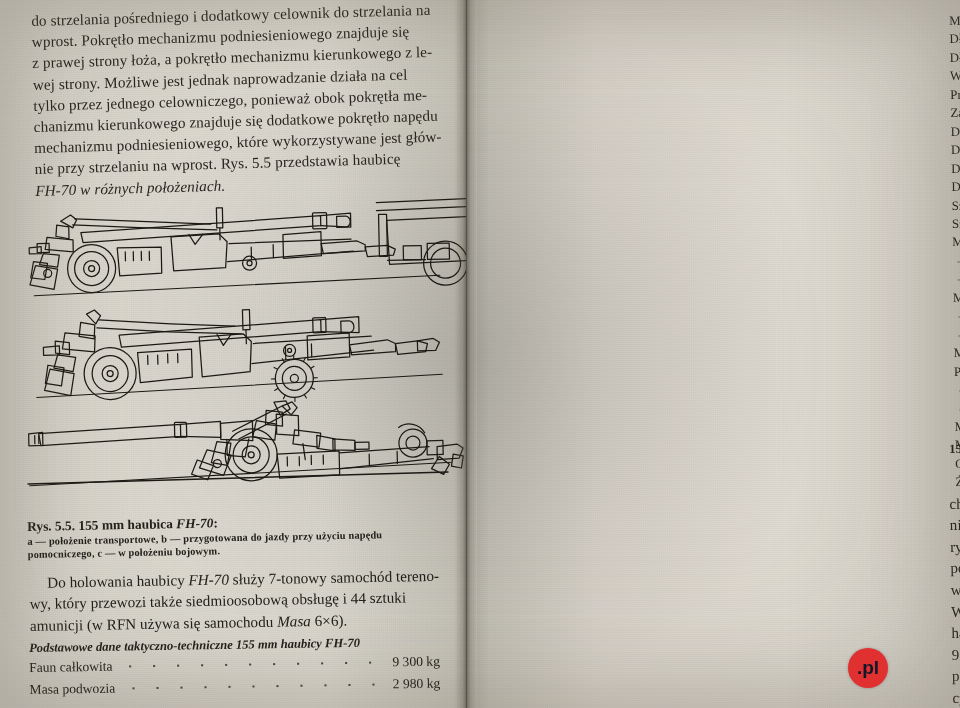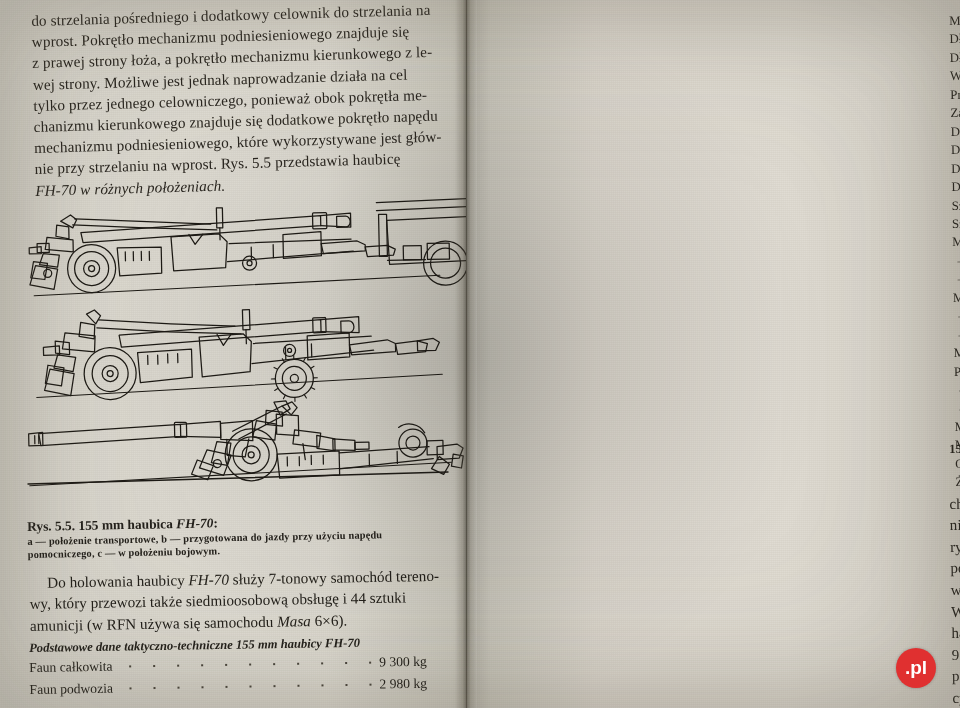--- a/index.html
+++ b/index.html
@@ -70,21 +70,21 @@
   .spec-list{position:absolute;}
   .srow{display:flex;align-items:baseline;width:100%;}
   .slabel{white-space:nowrap;}
   .sdots{
     flex:1 1 auto;margin:0 4px 0 6px;position:relative;top:-2px;
     border-bottom:0;
     background-image:radial-gradient(circle, #4a453c 0.9px, rgba(0,0,0,0) 1.2px);
     background-size:24px 4px;background-position:left bottom;background-repeat:repeat-x;
     height:4px;
   }
-  .sval{white-space:nowrap;text-align:left;font-family:Liberation Serif, serif;}
+  .sval{white-space:nowrap;text-align:center;font-family:Liberation Serif, serif;}
 
   
   .lspecs{left:29px;top:657px;width:424px;font-size:13.6px;line-height:21.5px;}
   .lspecs .sval{min-width:74px;}
 
   
   .rspecs{left:479px;top:12px;width:455px;font-size:12.9px;line-height:18.45px;}
   .rspecs .sub{padding-left:5px;}
 
   
@@ -103,24 +103,24 @@
 
   
   #wm{
     position:absolute;left:658px;top:650px;pointer-events:none;
     font-family:"Liberation Sans", sans-serif;
     font-weight:bold;font-size:41px;letter-spacing:-1.5px;
     color:rgba(255,255,255,0.80);
     text-shadow:0 1px 0 rgba(120,114,100,.35), 0 0 2px rgba(255,255,255,.5);
   }
   #wm-dot{
-    position:absolute;left:896px;top:648px;width:40px;height:40px;border-radius:50%;
+    position:absolute;left:848px;top:648px;width:40px;height:40px;border-radius:50%;
     background:#e03030;pointer-events:none;
     display:flex;align-items:center;justify-content:center;
-    font-family:"Liberation Sans", sans-serif;font-weight:bold;font-size:19px;color:#ffffff;
+    font-family:"Liberation Sans", sans-serif;font-weight:bold;font-size:19px;color:#0f172a;
     box-shadow:0 0 3px rgba(0,0,0,.25);
   }
 </style>
 </head>
 <body>
 
 <div id="page">
 
   <div class="col lcol">
 
@@ -337,21 +337,21 @@
 
     <div class="specs-head" style="transform:rotate(-0.9deg);transform-origin:left top;">Podstawowe dane taktyczno-techniczne 155 mm haubicy FH-70</div>
 
     <div class="spec-list lspecs" style="transform:rotate(-0.9deg);transform-origin:left top;">
       <div class="srow">
         <span class="slabel">Faun całkowita</span>
         <span class="sdots"></span>
         <span class="sval">9 300 kg</span>
       </div>
       <div class="srow">
-        <span class="slabel">Faun podwozia</span>
+        <span class="slabel">Masa podwozia</span>
         <span class="sdots"></span>
         <span class="sval">2 980 kg</span>
       </div>
     </div>
   </div>
 
   <div class="col rcol">
 
     <div class="spec-list rspecs" id="rspecs" style="transform:rotate(-0.8deg) ;transform-origin:left top;">
         <div class="srow">

